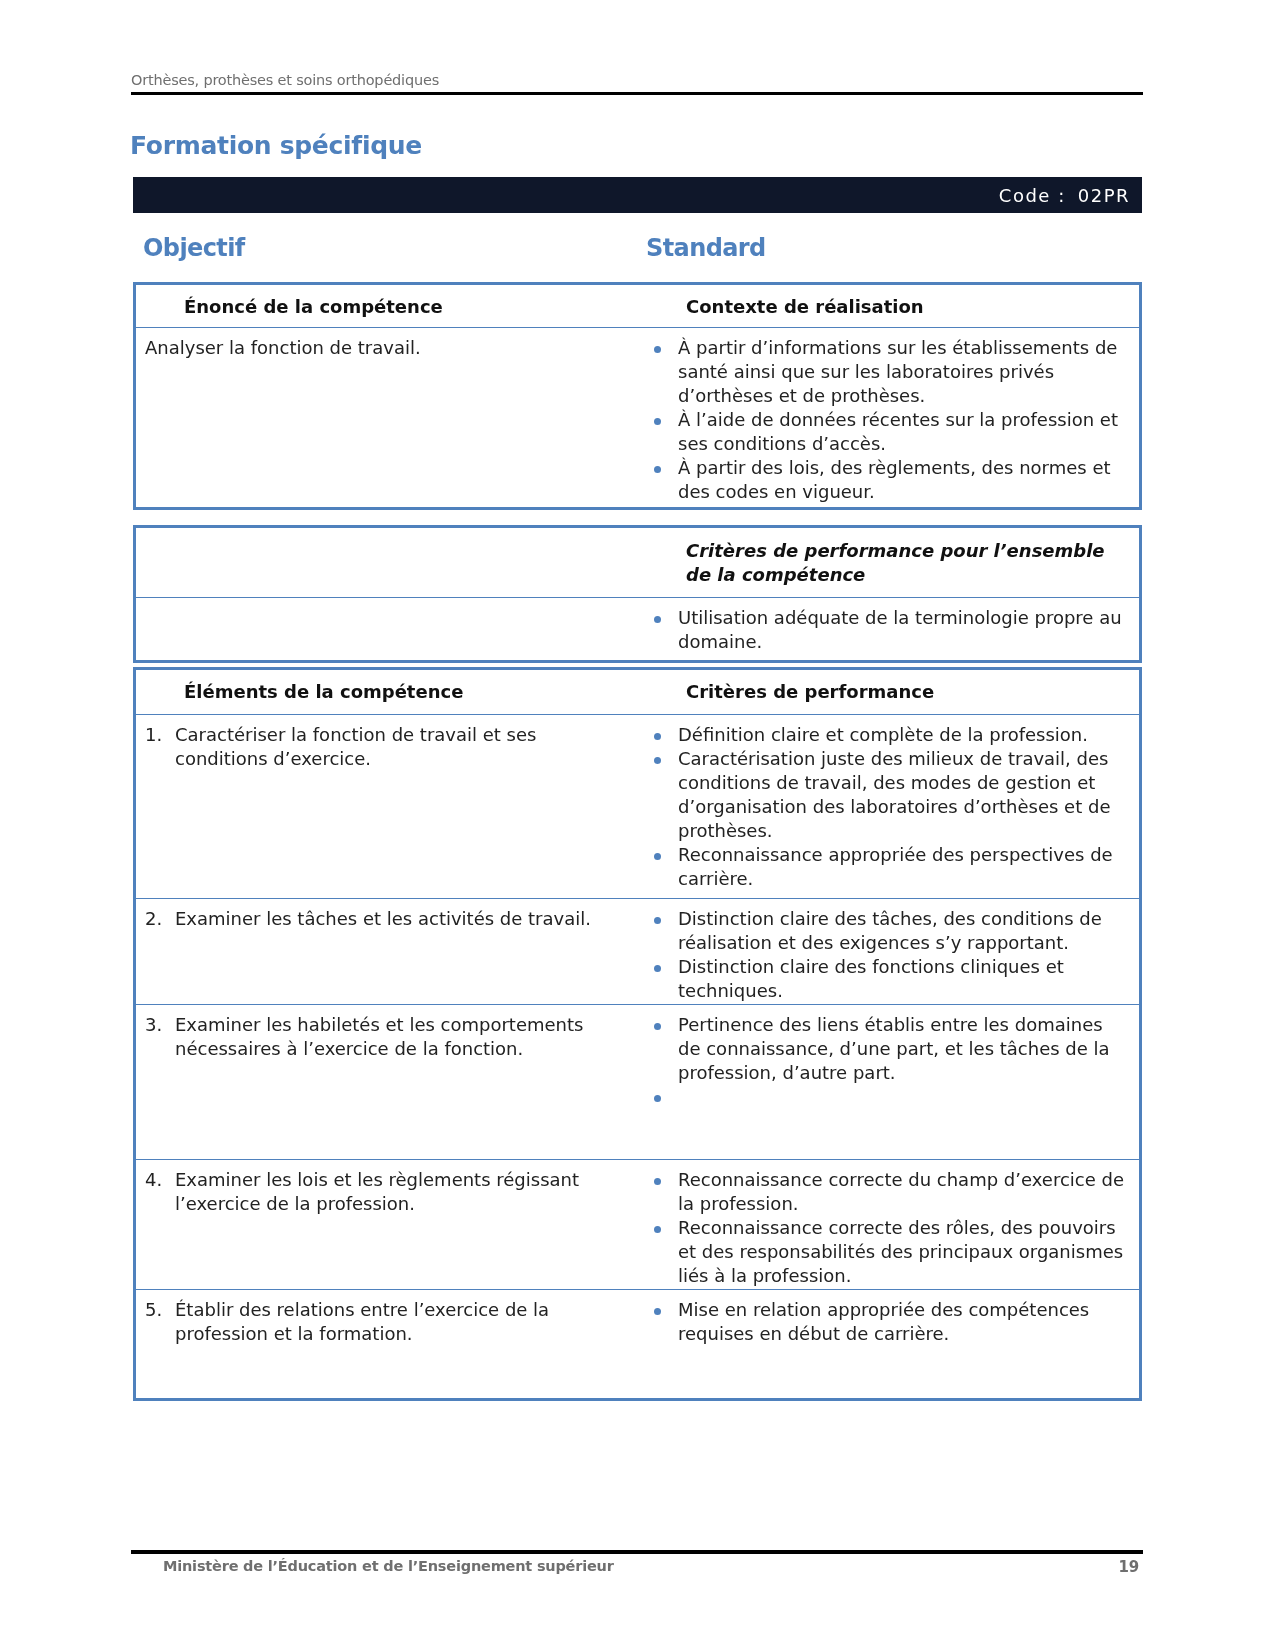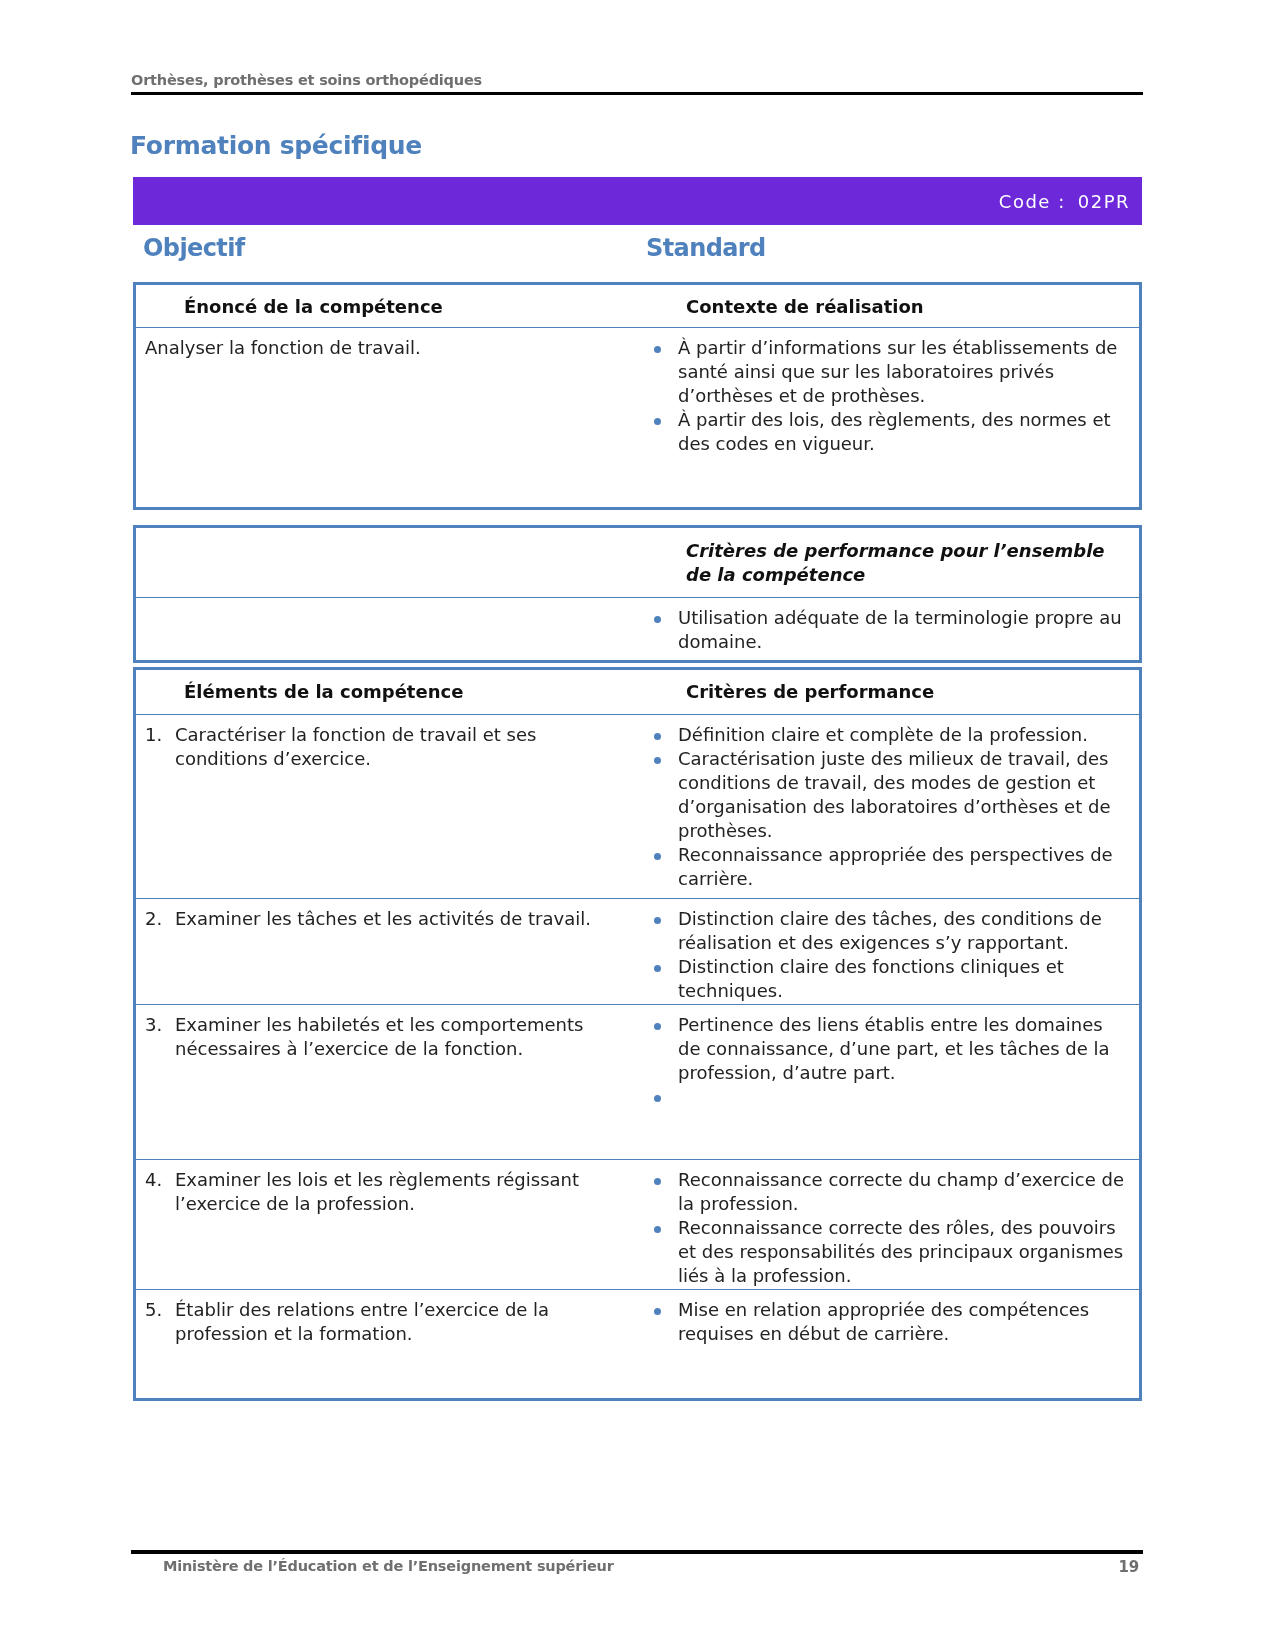--- a/index.html
+++ b/index.html
@@ -10,32 +10,32 @@
       font-family: "DejaVu Sans", "Liberation Sans", sans-serif;
       color: #1a1a1a;
       overflow: hidden;
     }
     .page-header {
       position: absolute; left: 131px; top: 70px; width: 1012px;
       border-bottom: 3px solid #000;
       padding-bottom: 3px;
     }
     .page-header span {
-      font-size: 14.5px; font-weight: bold; color: #6f6f6f;
+      font-size: 14.5px; font-weight: normal; color: #6f6f6f;
       letter-spacing: -0.2px;
       margin-top: 20px;
     }
     .section-title {
       position: absolute; left: 130px; top: 131px;
       font-size: 25px; font-weight: bold; color: #4f81bd;
       letter-spacing: -0.3px;
     }
     .code-bar {
-      position: absolute; left: 133px; top: 177px; width: 1009px; height: 48px;
-      background: #6d28d9;
+      position: absolute; left: 133px; top: 177px; width: 1009px; height: 36px;
+      background: #0f172a;
       display: flex; align-items: center; justify-content: flex-end;
     }
     .code-bar .code-text {
       color: #ffffff; font-size: 18px; letter-spacing: 1.5px;
       padding-right: 12px; font-weight: normal;
     }
     .code-bar .code-label { margin-right: 12px; }
     .col-heading {
       position: absolute; top: 234px;
       font-size: 24px; font-weight: bold; color: #4f81bd;
@@ -121,20 +121,21 @@
 <div class="tbl" id="t1">
   <div class="row hdr">
     <div class="cell left">Énoncé de la compétence</div>
     <div class="cell right">Contexte de réalisation</div>
   </div>
   <div class="row body">
     <div class="cell left body-text">Analyser la fonction de travail.</div>
     <div class="cell right">
       <ul class="bullets">
         <li><span class="dot"></span><span>À partir d’informations sur les établissements de santé ainsi que sur les laboratoires privés d’orthèses et de prothèses.</span></li>
+        <li><span class="dot"></span><span>À l’aide de données récentes sur la profession et ses conditions d’accès.</span></li>
         <li><span class="dot"></span><span>À partir des lois, des règlements, des normes et des codes en vigueur.</span></li>
       </ul>
     </div>
   </div>
 </div>
 
 <div class="tbl" id="t2">
   <div class="row hdr">
     <div class="cell left"></div>
     <div class="cell right">Critères de performance pour l’ensemble de la compétence</div>

